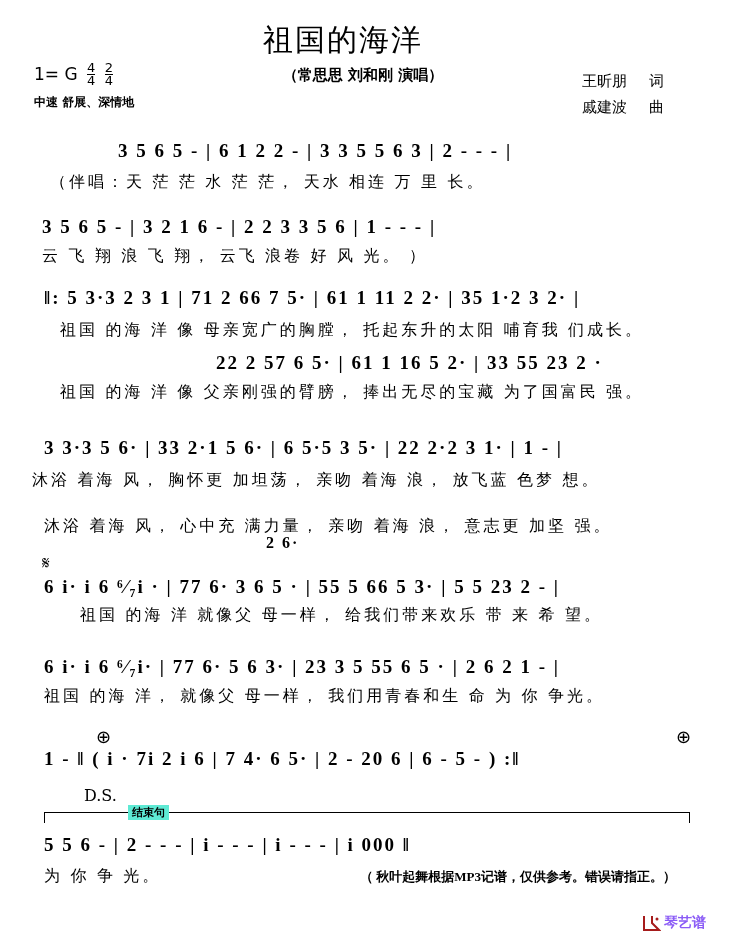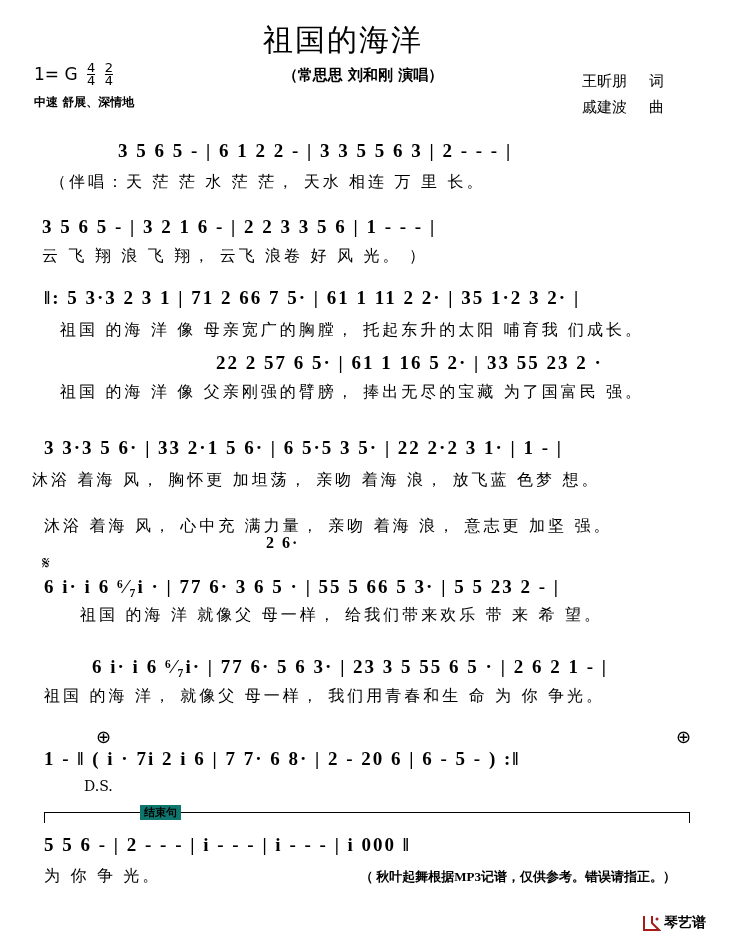--- a/index.html
+++ b/index.html
@@ -11,24 +11,24 @@
   .frac { display:inline-block; vertical-align:middle; text-align:center; font-size:13px; line-height:12px; margin-left:4px; }
   .frac span { display:block; }
   .frac .num { border-bottom:1px solid #000; }
   .tempo { left:34px; top:94px; font-family:"DejaVu Sans", sans-serif; font-size:12px; font-weight:bold; }
   .credit { font-family:"DejaVu Serif", serif; font-size:15px; left:582px;text-align:center; }
   .credit .role { margin-left:22px; }
   .notes { font-family:Liberation Serif, serif; font-weight:bold; font-size:19px; letter-spacing:2px; }
   .lyr { font-family:Liberation Sans, sans-serif; font-size:16px; letter-spacing:3px; }
   .small-note { font-family:Liberation Serif, serif; font-size:13px; font-weight:bold; }
   .sign { font-family:"DejaVu Sans", sans-serif; font-size:18px; }
-  .ds { font-family:"DejaVu Serif", serif; font-size:14px; }
+  .ds { font-family:"DejaVu Serif", serif; font-size:16px;margin-top:8px; }
   .end-bracket { left:44px; top:812px; width:644px; height:10px; border-top:1px solid #000; border-left:1px solid #000; border-right:1px solid #000; }
-  .end-label { left:140px; top:805px; background:#0f766e; padding:0 4px; font-family:"DejaVu Sans", sans-serif; font-size:11px; font-weight:bold; }
-  .logo { left:643px; top:914px; color:#000000; font-family:Liberation Serif, serif; font-size:14px; font-weight:bold; display:flex; align-items:center; gap:3px; }
+  .end-label { left:128px; top:805px; background:#5eead4; padding:0 4px; font-family:"DejaVu Sans", sans-serif; font-size:11px; font-weight:bold; }
+  .logo { left:643px; top:914px; color:#8b5cf6; font-family:Liberation Serif, serif; font-size:14px; font-weight:bold; display:flex; align-items:center; gap:3px; }
   .logo svg { display:block; }
 </style>
 </head>
 <body>
 
 <div class="abs title">祖国的海洋</div>
 <div class="abs singers">（常思思 刘和刚 演唱）</div>
 <div class="abs key">
   <span>1= G</span>
   <span class="frac"><span class="num">4</span><span>4</span></span>
@@ -55,25 +55,25 @@
 
 <div class="abs notes" style="left:44px; top:437px;">3 3·3 5 6· | 33 2·1 5 6· | 6 5·5 3 5· | 22 2·2 3 1· | 1 - |</div>
 <div class="abs lyr" style="left:32px; top:470px;">沐浴 着海 风，  胸怀更 加坦荡，  亲吻 着海 浪，  放飞蓝 色梦 想。</div>
 <div class="abs notes" style="left:266px; top:494px; font-size:16px;margin-top:40px;">2 6·</div>
 <div class="abs lyr" style="left:44px; top:516px;text-align:center;">沐浴 着海 风，  心中充 满力量，  亲吻 着海 浪，  意志更 加坚 强。</div>
 
 <div class="abs sign" style="left:42px; top:552px;">𝄋</div>
 <div class="abs notes" style="left:44px; top:576px;">6 i· i 6 ⁶⁄₇i · | 77 6· 3 6 5 · | 55 5 66 5 3· | 5  5  23 2 - |</div>
 <div class="abs lyr" style="left:44px; top:605px;margin-left:36px;">祖国   的海 洋     就像父  母一样，    给我们带来欢乐      带 来 希   望。</div>
 
-<div class="abs notes" style="left:44px; top:656px;margin-left:48px;">6 i· i 6 ⁶⁄₇i· | 77 6· 5 6 3· | 23 3 5 55 6 5 · | 2  6  2 1 - |</div>
+<div class="abs notes" style="left:44px; top:656px;">6 i· i 6 ⁶⁄₇i· | 77 6· 5 6 3· | 23 3 5 55 6 5 · | 2  6  2 1 - |</div>
 <div class="abs lyr" style="left:44px; top:686px;">祖国   的海 洋，   就像父  母一样，   我们用青春和生 命      为 你 争光。</div>
 
 <div class="abs sign" style="left:96px; top:726px;">⊕</div>
-<div class="abs notes" style="left:44px; top:748px;">1 -  ‖ ( i · 7i 2 i 6 | 7 7· 6 8· | 2 - 20 6 | 6 - 5 - ) :‖</div>
+<div class="abs notes" style="left:44px; top:748px;">1 -  ‖ ( i · 7i 2 i 6 | 7 4· 6 5· | 2 - 20 6 | 6 - 5 - ) :‖</div>
 <div class="abs ds" style="left:84px; top:778px;">D.S.</div>
 <div class="abs sign" style="left:676px; top:726px;">⊕</div>
 
 <div class="abs end-bracket"></div>
 <div class="abs end-label">结束句</div>
 <div class="abs notes" style="left:44px; top:834px;text-align:center;">5 5 6 - | 2 - - - | i - - - | i - - - | i 000 ‖</div>
 <div class="abs lyr" style="left:44px; top:866px;">为 你 争                                 光。</div>
 <div class="abs small-note" style="left:360px; top:868px;">（ 秋叶起舞根据MP3记谱，仅供参考。错误请指正。）</div>
 
 <div class="abs logo">

